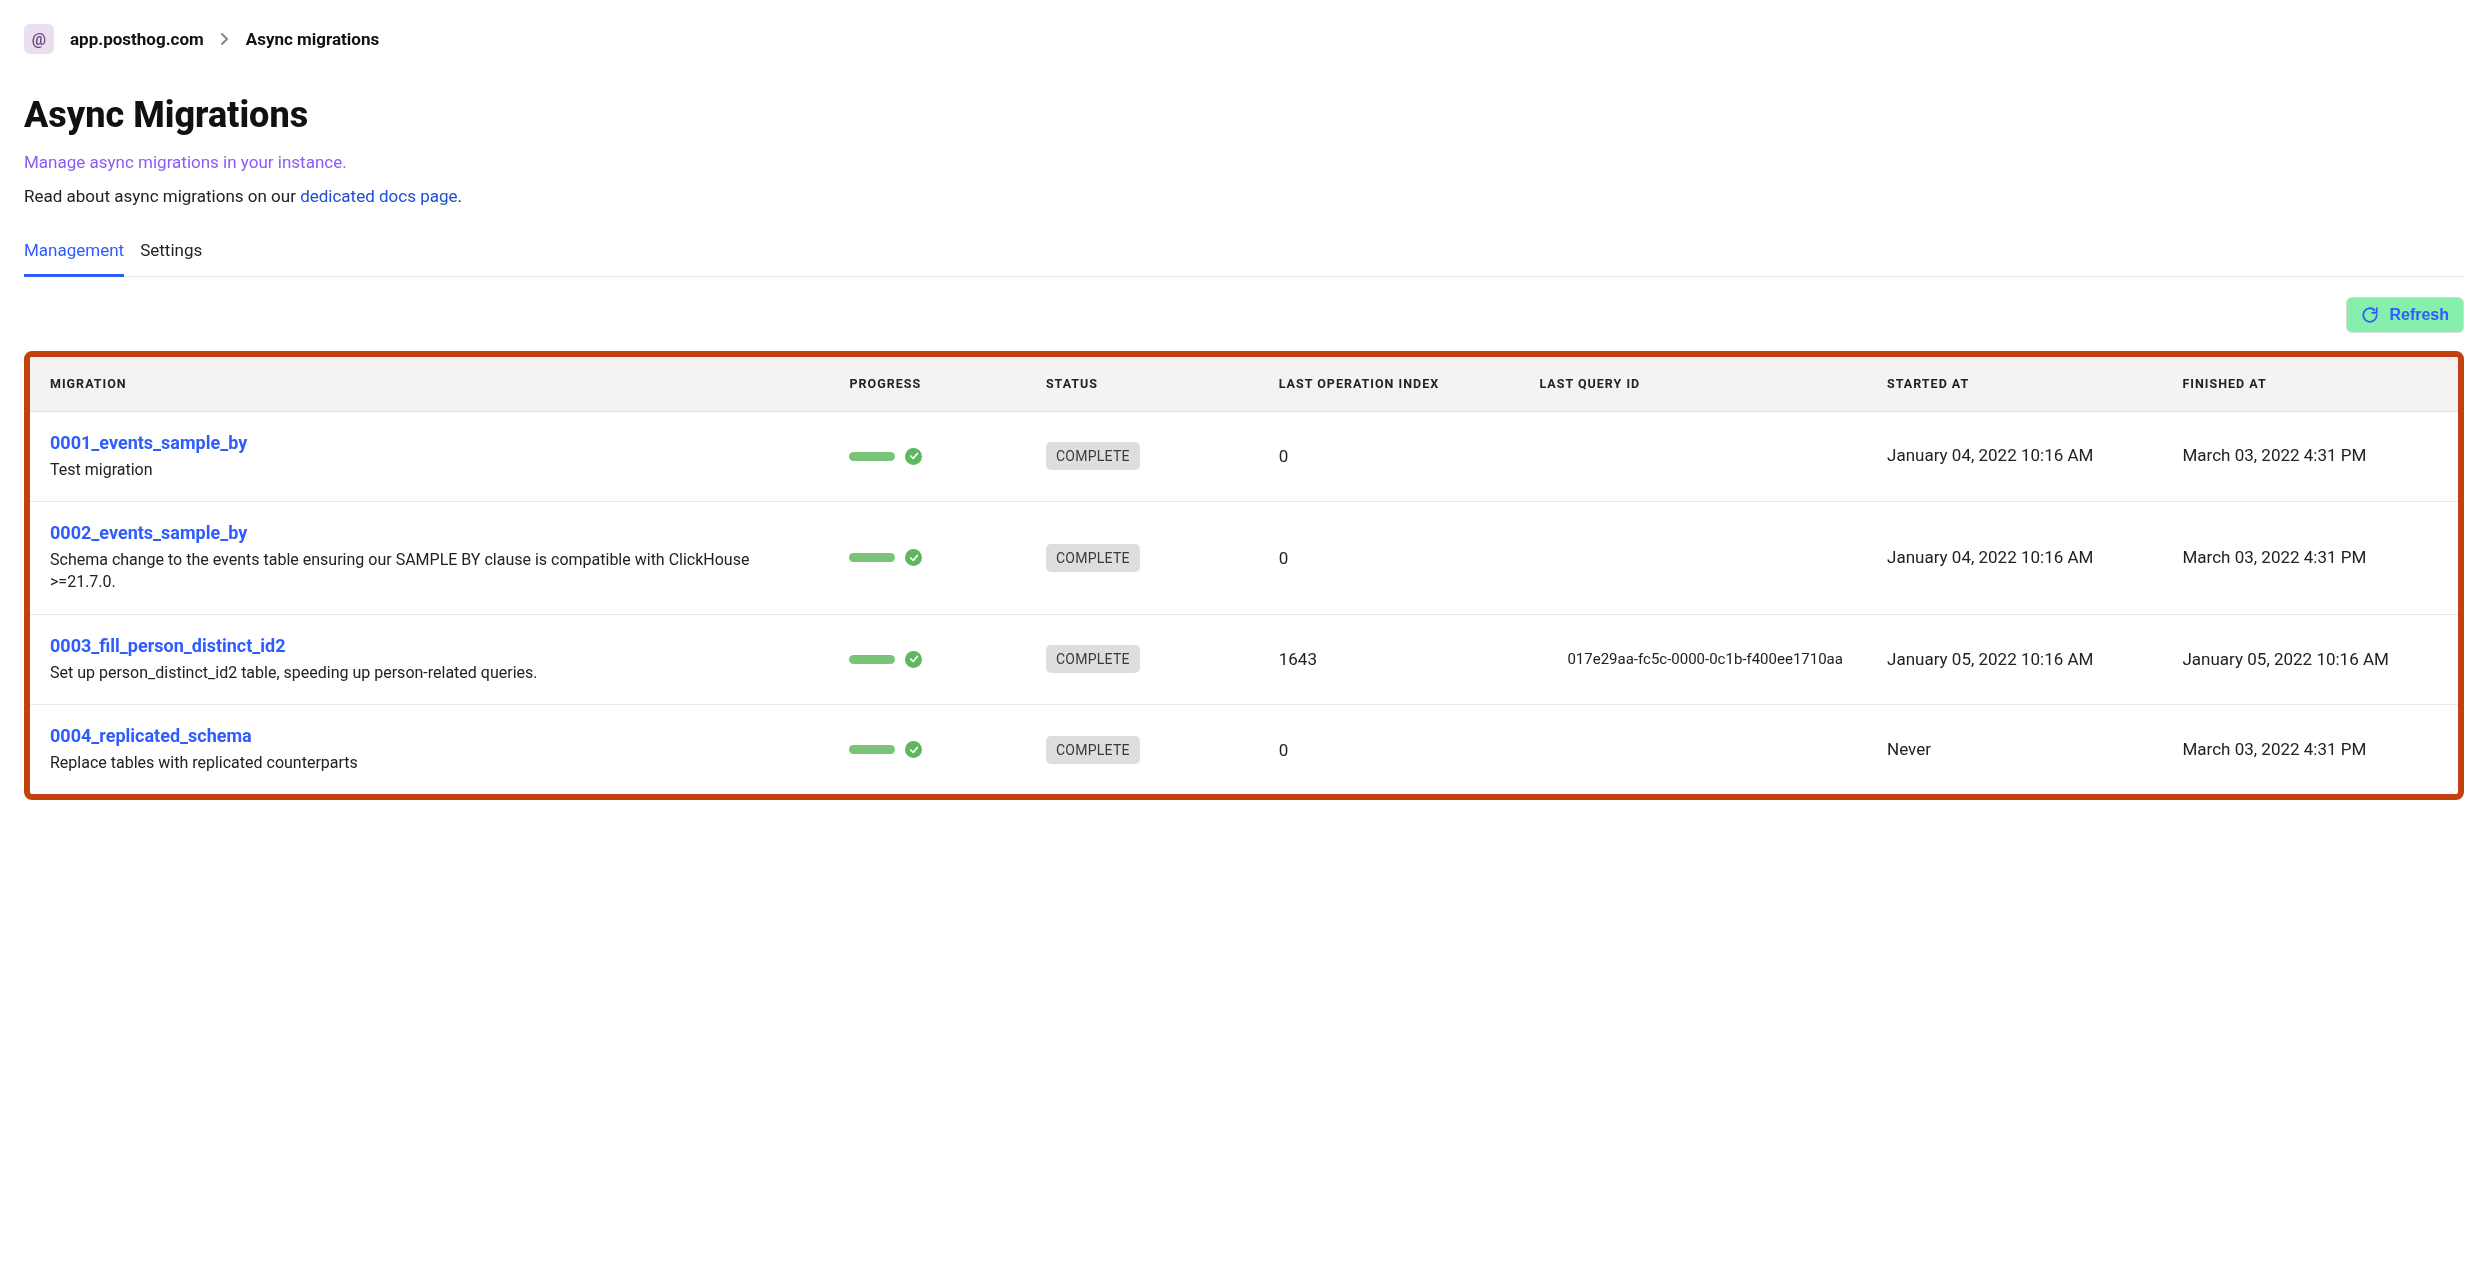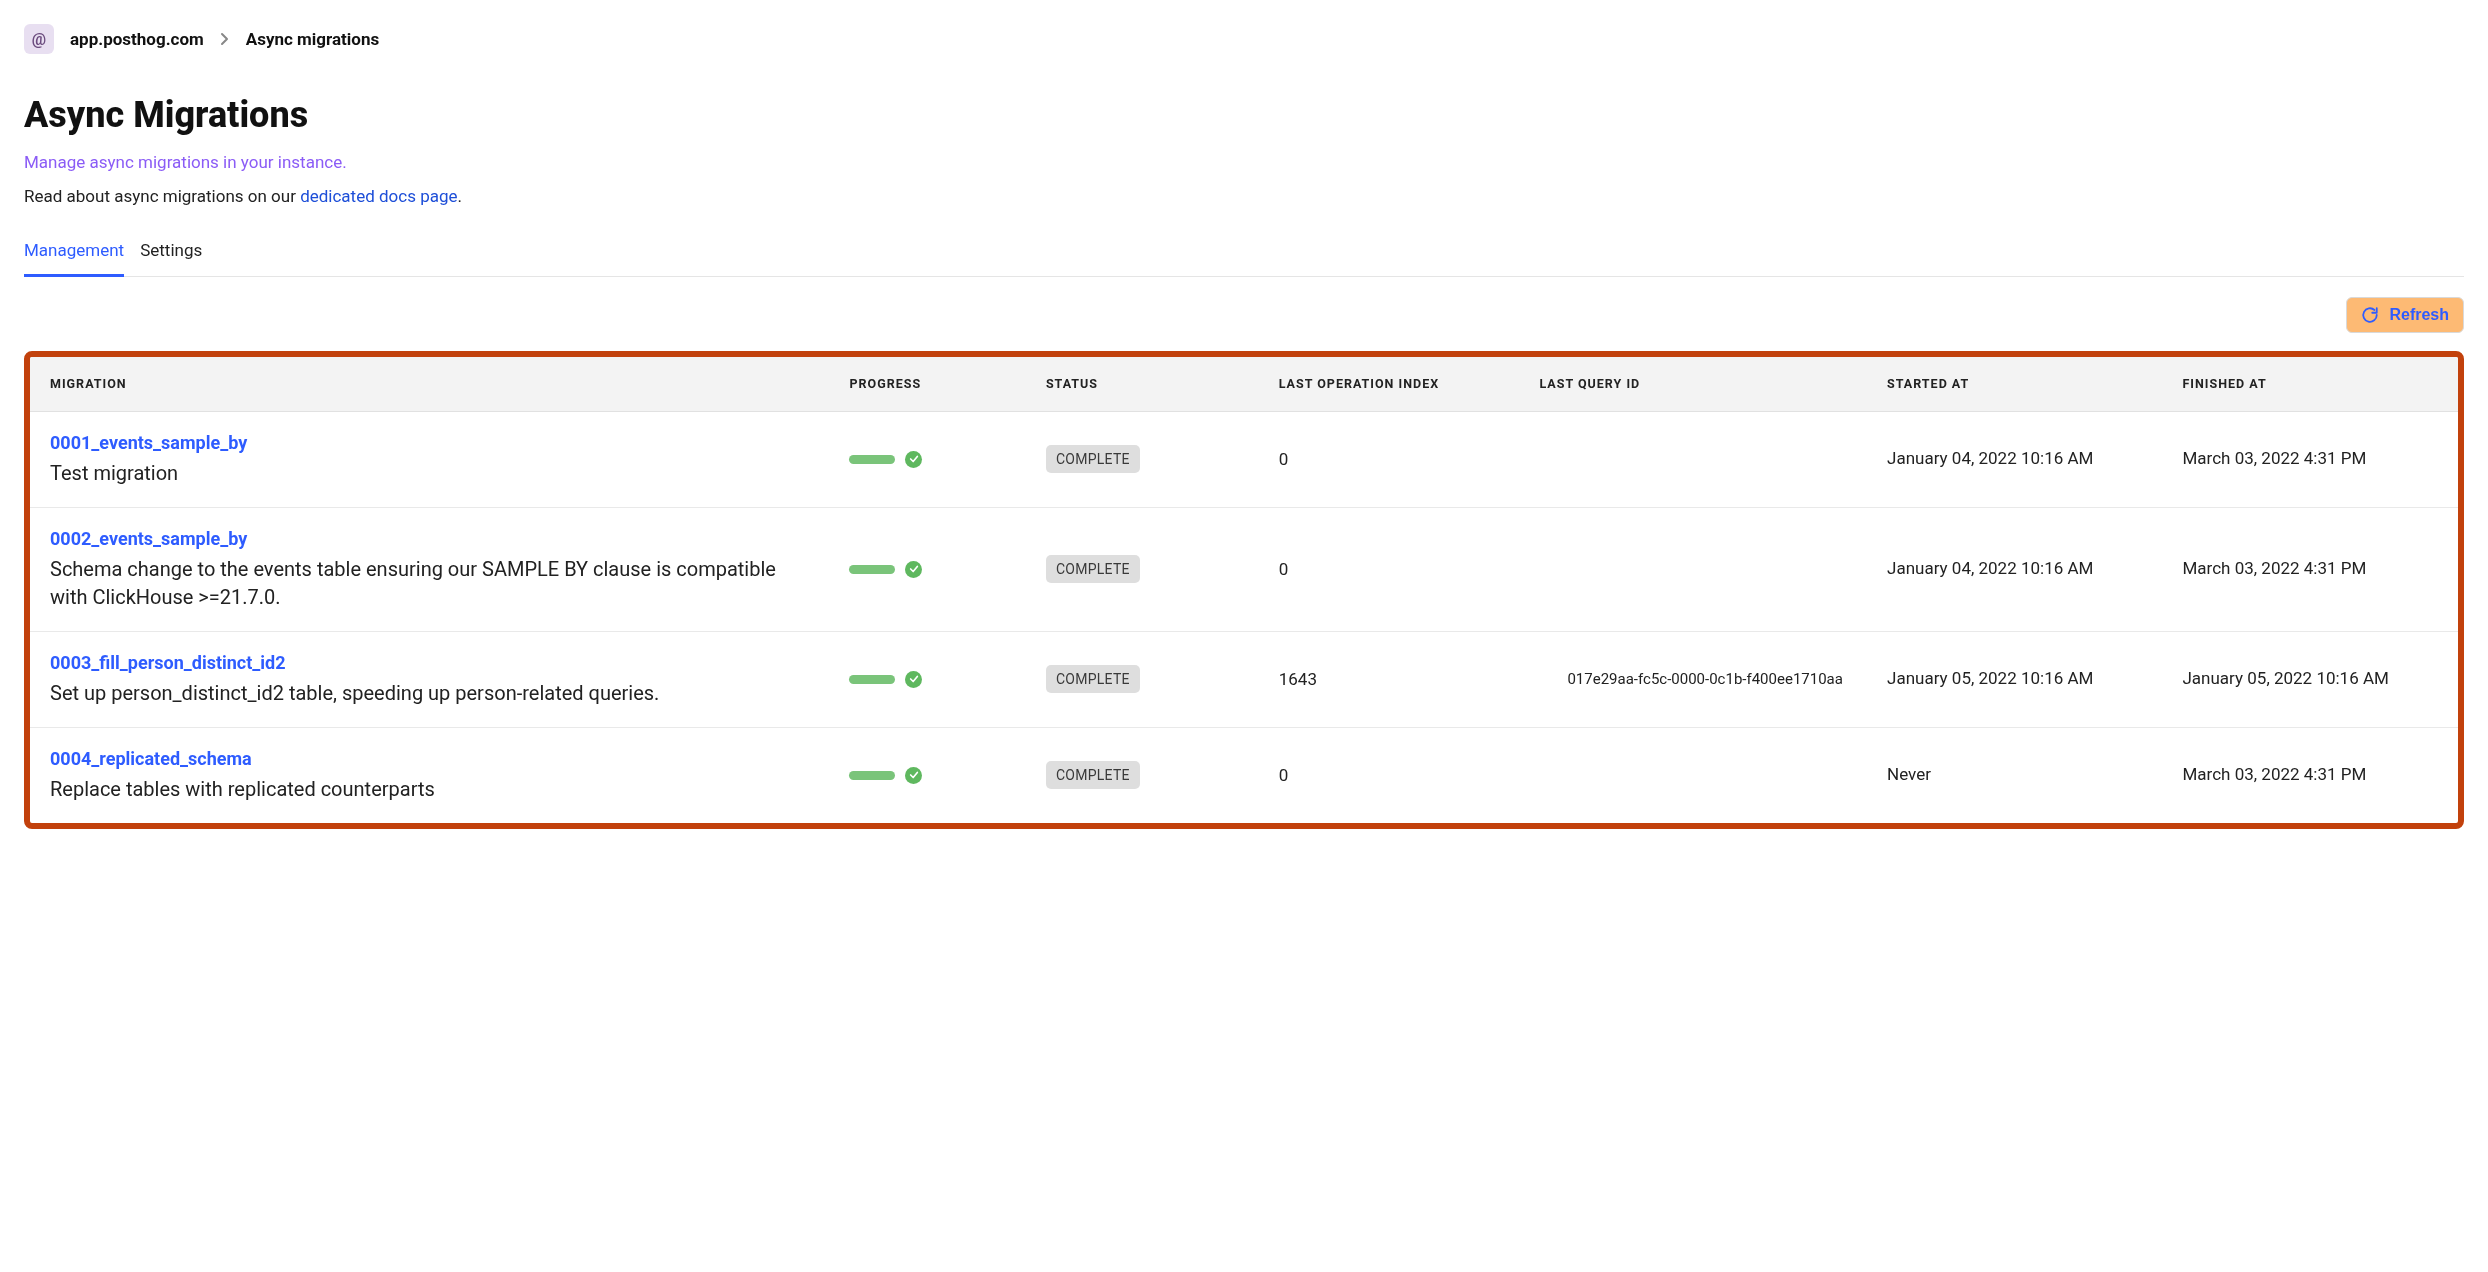--- a/index.html
+++ b/index.html
@@ -91,21 +91,21 @@
   justify-content: flex-end;
   margin-bottom: 18px;
 }
 .refresh-btn {
   display: inline-flex;
   align-items: center;
   gap: 10px;
   border: 1px solid #d9d9d9;
   border-radius: 6px;
   padding: 8px 14px;
-  background: #fdba74;
+  background: #86efac;
   color: #2e5cff;
   font-weight: 600;
   font-size: 16px;
   cursor: pointer;
 }
 .refresh-icon {
   width: 18px; height: 18px;
 }
 
 
@@ -142,21 +142,21 @@
 .migration-name {
   color: #2e5cff;
   font-weight: 700;
   font-size: 18px;
   display: block;
   margin-bottom: 6px;
   text-decoration: none;
 }
 .migration-desc {
   color: #222;
-  font-size: 20px;
+  font-size: 16px;
   line-height: 1.4;
 }
 .col-migration { width: 460px; }
 .col-progress { width: 100px; }
 .col-status { width: 110px; }
 .col-lastop { width: 150px; }
 .col-queryid { width: 200px; }
 .col-started { width: 170px; }
 .col-finished { width: 170px; }
 

